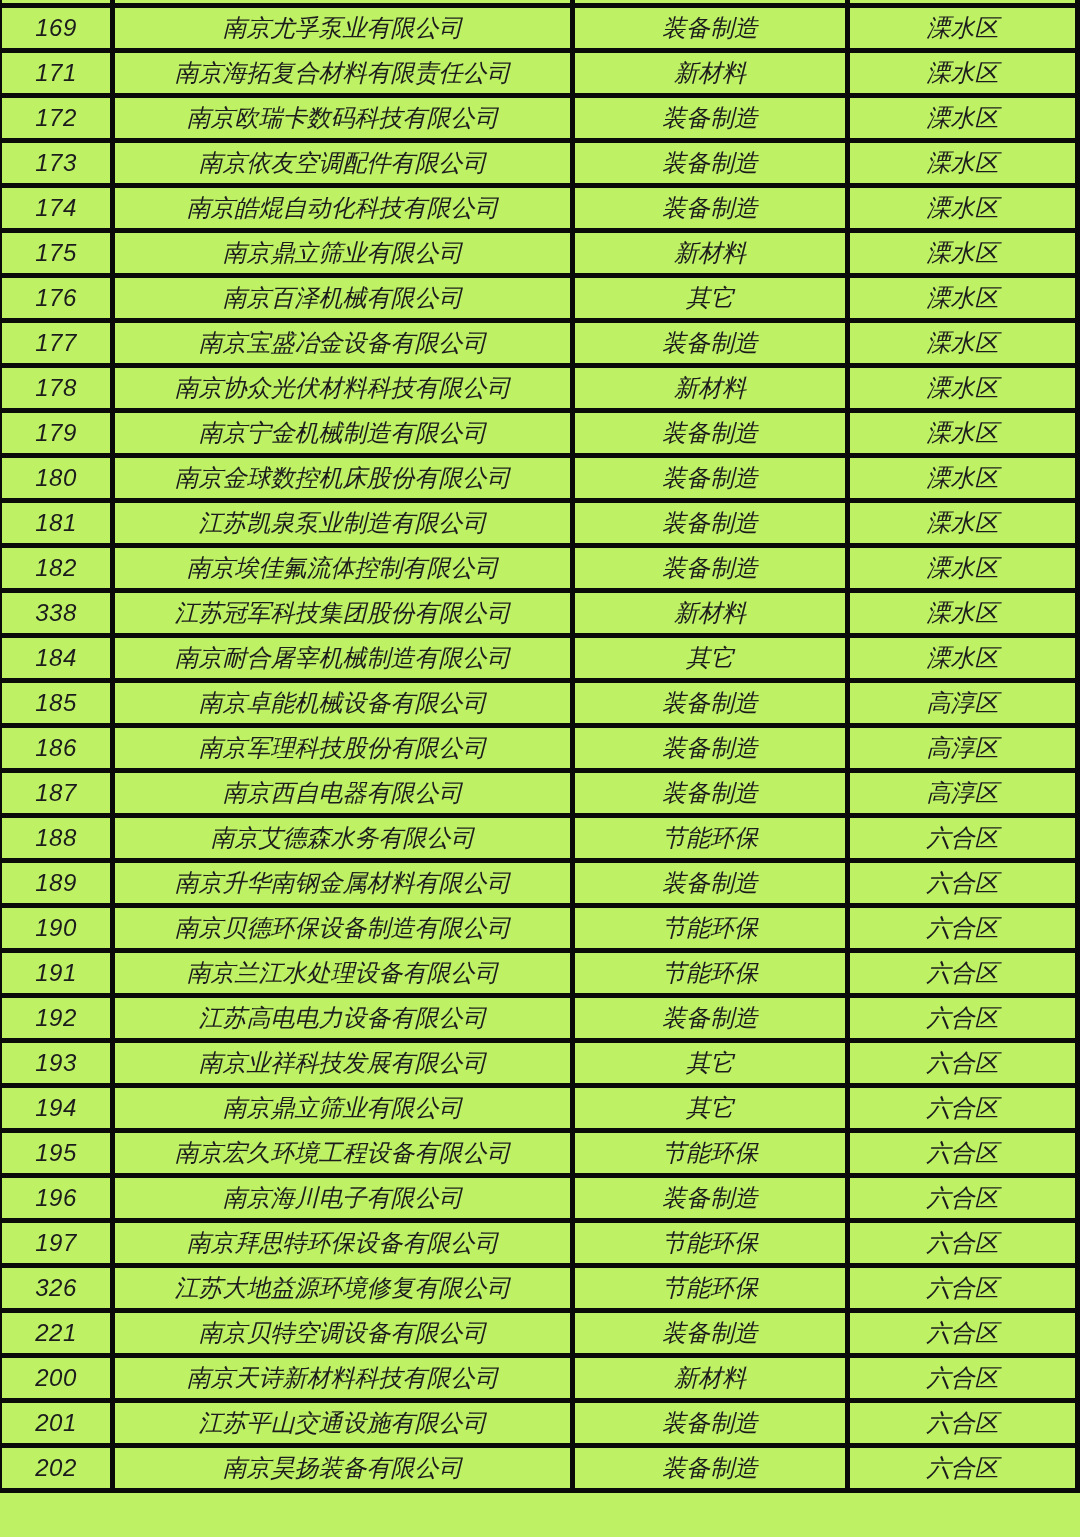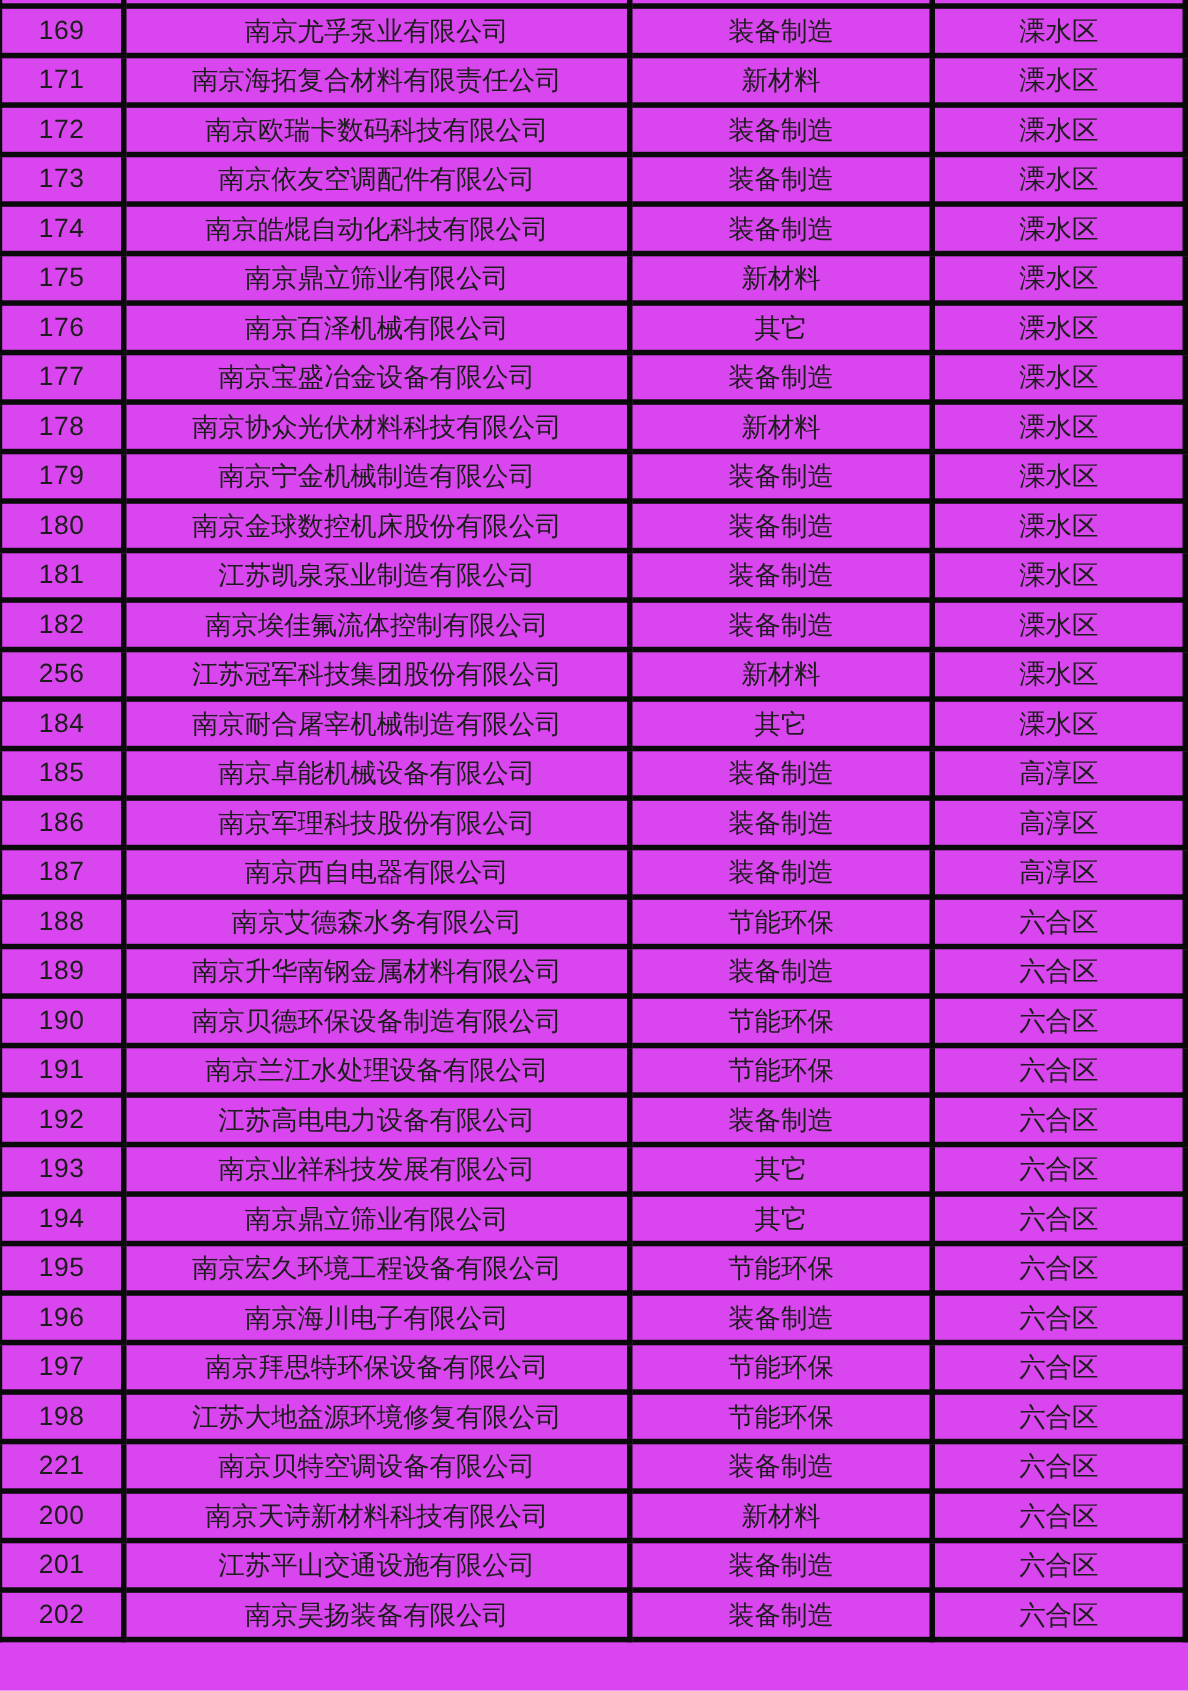--- a/index.html
+++ b/index.html
@@ -4,23 +4,24 @@
 <style>
   html, body {
     margin: 0;
     padding: 0;
     background: #ffffff;
   }
   .viewport {
     position: relative;
     width: 1080px;
     height: 1537px;
-    background: #d946ef;
+    background: #bef264;
     overflow: hidden;
     font-family: "Liberation Sans", "DejaVu Sans", sans-serif;
+    font-style: italic;
   }
   table.company-table {
     border-collapse: collapse;
     table-layout: fixed;
     width: 1078px;
     margin-left: -3px;
   }
   .col-index    { width: 113px; }
   .col-company  { width: 460px; }
   .col-industry { width: 275px; }
@@ -137,21 +138,21 @@
           <td>装备制造</td>
           <td>溧水区</td>
         </tr>
         <tr>
           <td class="num">182</td>
           <td>南京埃佳氟流体控制有限公司</td>
           <td>装备制造</td>
           <td>溧水区</td>
         </tr>
         <tr>
-          <td class="num">256</td>
+          <td class="num">338</td>
           <td>江苏冠军科技集团股份有限公司</td>
           <td>新材料</td>
           <td>溧水区</td>
         </tr>
         <tr>
           <td class="num">184</td>
           <td>南京耐合屠宰机械制造有限公司</td>
           <td>其它</td>
           <td>溧水区</td>
         </tr>
@@ -227,21 +228,21 @@
           <td>装备制造</td>
           <td>六合区</td>
         </tr>
         <tr>
           <td class="num">197</td>
           <td>南京拜思特环保设备有限公司</td>
           <td>节能环保</td>
           <td>六合区</td>
         </tr>
         <tr>
-          <td class="num">198</td>
+          <td class="num">326</td>
           <td>江苏大地益源环境修复有限公司</td>
           <td>节能环保</td>
           <td>六合区</td>
         </tr>
         <tr>
           <td class="num">221</td>
           <td>南京贝特空调设备有限公司</td>
           <td>装备制造</td>
           <td>六合区</td>
         </tr>

